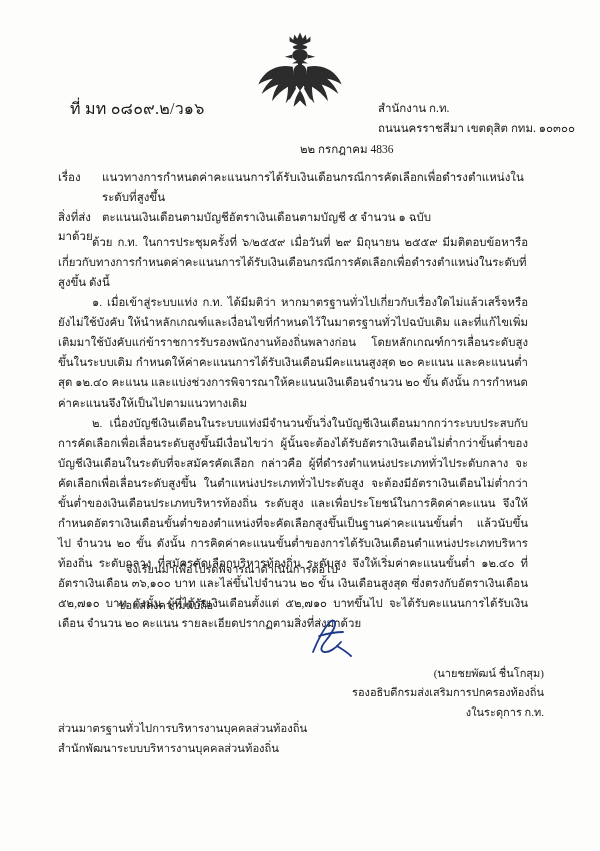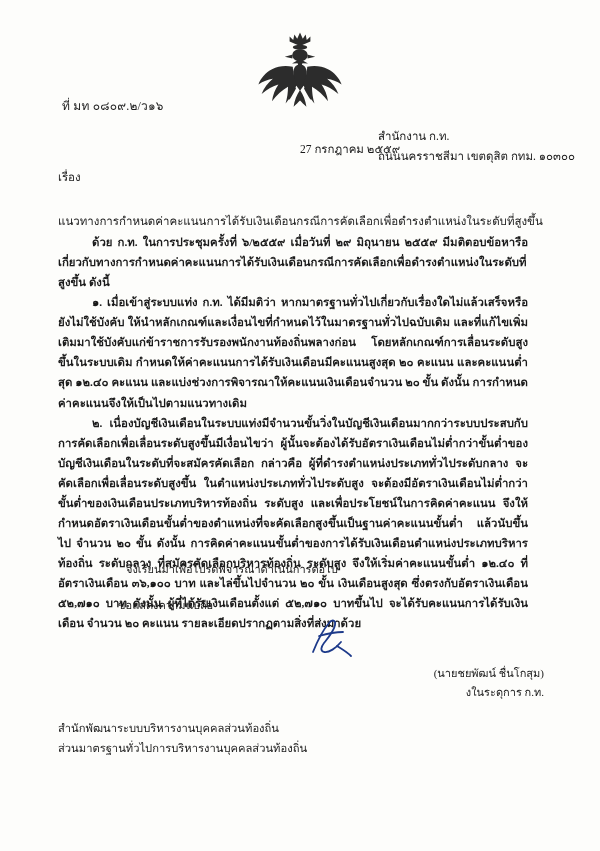--- a/index.html
+++ b/index.html
@@ -42,33 +42,33 @@
   
   .hdr {
     position: absolute;
     top: 96px;
     left: 0;
     width: 600px;
     height: 66px;
   }
   .doc-no {
     position: absolute;
-    left: 62px;
+    left: 70px;
     top: 0;
-    font-size: 12px;
+    font-size: 16px;
     letter-spacing: 0.2px;
   }
   .office-block {
     position: absolute;
     left: 378px;
     top: 2px;
     font-size: 11.5px;
     line-height: 1.75;
   }
-  .office-name { display: block; margin-top: 28px; }
+  .office-name { display: block; }
   .office-addr { display: block; text-align: right; }
 
   
   .date-line {
     position: absolute;
     top: 140px;
     left: 300px;
     font-size: 11.5px;
   }
 
@@ -77,21 +77,20 @@
     position: absolute;
     top: 168px;
     left: 58px;
     width: 490px;
     font-size: 11.5px;
     line-height: 1.72;
   }
   .meta-row {
     display: flex;
     align-items: flex-start;
-    flex-direction: column;
   }
   .meta-label {
     width: 44px;
     flex: 0 0 44px;
   }
   .meta-val {
     flex: 1 1 auto;
   }
 
   
@@ -101,21 +100,20 @@
     left: 58px;
     width: 486px;
     font-size: 11.4px;
     line-height: 1.76;
     text-align: justify;
     text-justify: inter-word;
   }
   .body p {
     margin: 0 16px 0 0;
     text-indent: 30px;
-    font-weight: bold;
   }
   .body p.deep { text-indent: 34px; }
 
   
   .closing {
     position: absolute;
     top: 560px;
     left: 58px;
     width: 486px;
     font-size: 11px;
@@ -184,26 +182,30 @@
   </div>
 
   <div class="hdr">
     <div class="doc-no">ที่ มท ๐๘๐๙.๒/ว๑๖</div>
     <div class="office-block">
       <span class="office-name">สำนักงาน ก.ท.</span>
       <span class="office-addr">ถนนนครราชสีมา เขตดุสิต กทม. ๑๐๓๐๐</span>
     </div>
   </div>
 
-  <div class="date-line">27 กรกฎาคม ๒๕๕๙</div>
+  <div class="date-line">๒๒ กรกฎาคม 4836</div>
 
   <div class="meta">
     <div class="meta-row">
       <div class="meta-label">เรื่อง</div>
       <div class="meta-val">แนวทางการกำหนดค่าคะแนนการได้รับเงินเดือนกรณีการคัดเลือกเพื่อดำรงตำแหน่งในระดับที่สูงขึ้น</div>
+    </div>
+    <div class="meta-row">
+      <div class="meta-label">สิ่งที่ส่งมาด้วย</div>
+      <div class="meta-val">ตะแนนเงินเดือนตามบัญชีอัตราเงินเดือนตามบัญชี ๕ จำนวน ๑ ฉบับ</div>
     </div>
   </div>
 
   <div class="body">
     <p class="deep">ด้วย ก.ท. ในการประชุมครั้งที่ ๖/๒๕๕๙ เมื่อวันที่ ๒๙ มิถุนายน ๒๕๕๙ มีมติตอบข้อหารือเกี่ยวกับทางการกำหนดค่าคะแนนการได้รับเงินเดือนกรณีการคัดเลือกเพื่อดำรงตำแหน่งในระดับที่สูงขึ้น ดังนี้</p>
     <p class="deep">๑. เมื่อเข้าสู่ระบบแท่ง ก.ท. ได้มีมติว่า หากมาตรฐานทั่วไปเกี่ยวกับเรื่องใดไม่แล้วเสร็จหรือยังไม่ใช้บังคับ ให้นำหลักเกณฑ์และเงื่อนไขที่กำหนดไว้ในมาตรฐานทั่วไปฉบับเดิม และที่แก้ไขเพิ่มเติมมาใช้บังคับแก่ข้าราชการรับรองพนักงานท้องถิ่นพลางก่อน โดยหลักเกณฑ์การเลื่อนระดับสูงขึ้นในระบบเดิม กำหนดให้ค่าคะแนนการได้รับเงินเดือนมีคะแนนสูงสุด ๒๐ คะแนน และคะแนนต่ำสุด ๑๒.๔๐ คะแนน และแบ่งช่วงการพิจารณาให้คะแนนเงินเดือนจำนวน ๒๐ ขั้น ดังนั้น การกำหนดค่าคะแนนจึงให้เป็นไปตามแนวทางเดิม</p>
     <p class="deep">๒. เนื่องบัญชีเงินเดือนในระบบแท่งมีจำนวนขั้นวิ่งในบัญชีเงินเดือนมากกว่าระบบประสบกับการคัดเลือกเพื่อเลื่อนระดับสูงขึ้นมีเงื่อนไขว่า ผู้นั้นจะต้องได้รับอัตราเงินเดือนไม่ต่ำกว่าขั้นต่ำของบัญชีเงินเดือนในระดับที่จะสมัครคัดเลือก กล่าวคือ ผู้ที่ดำรงตำแหน่งประเภททั่วไประดับกลาง จะคัดเลือกเพื่อเลื่อนระดับสูงขึ้น ในตำแหน่งประเภททั่วไประดับสูง จะต้องมีอัตราเงินเดือนไม่ต่ำกว่าขั้นต่ำของเงินเดือนประเภทบริหารท้องถิ่น ระดับสูง และเพื่อประโยชน์ในการคิดค่าคะแนน จึงให้กำหนดอัตราเงินเดือนขั้นต่ำของตำแหน่งที่จะคัดเลือกสูงขึ้นเป็นฐานค่าคะแนนขั้นต่ำ แล้วนับขึ้นไป จำนวน ๒๐ ขั้น ดังนั้น การคิดค่าคะแนนขั้นต่ำของการได้รับเงินเดือนตำแหน่งประเภทบริหารท้องถิ่น ระดับกลาง ที่สมัครคัดเลือกบริหารท้องถิ่น ระดับสูง จึงให้เริ่มค่าคะแนนขั้นต่ำ ๑๒.๔๐ ที่อัตราเงินเดือน ๓๖,๑๐๐ บาท และไล่ขึ้นไปจำนวน ๒๐ ขั้น เงินเดือนสูงสุด ซึ่งตรงกับอัตราเงินเดือน ๕๒,๗๑๐ บาท ดังนั้น ผู้ที่ได้รับเงินเดือนตั้งแต่ ๕๒,๗๑๐ บาทขึ้นไป จะได้รับคะแนนการได้รับเงินเดือน จำนวน ๒๐ คะแนน รายละเอียดปรากฏตามสิ่งที่ส่งมาด้วย</p>
   </div>
 
   <div class="closing">
@@ -212,21 +214,22 @@
     <div class="sig-img">
       <svg class="sig-svg" viewBox="0 0 64 46" aria-hidden="true">
         <g fill="none" stroke="#1d3a8a" stroke-width="1.8" stroke-linecap="round">
           <path d="M14 36 C18 26 24 14 30 7 C33 3 37 4 36 9 C35 15 29 22 25 27 C22 31 21 35 25 36 C30 37 37 32 42 26"></path>
           <path d="M20 20 C27 18 36 16 44 16"></path>
           <path d="M38 30 C43 33 48 36 52 40"></path>
         </g>
       </svg>
     </div>
     <div class="sig-name">(นายชยพัฒน์  ชื่นโกสุม)</div>
+    <div class="sig-name">รองอธิบดีกรมส่งเสริมการปกครองท้องถิ่น</div>
     <div class="sig-name">งในระดุการ ก.ท.</div>
   </div>
 
   <div class="footer">
+    <div>ส่วนมาตรฐานทั่วไปการบริหารงานบุคคลส่วนท้องถิ่น</div>
     <div>สำนักพัฒนาระบบบริหารงานบุคคลส่วนท้องถิ่น</div>
-    <div>ส่วนมาตรฐานทั่วไปการบริหารงานบุคคลส่วนท้องถิ่น</div>
   </div>
 
 </div>
 
 </body></html>

